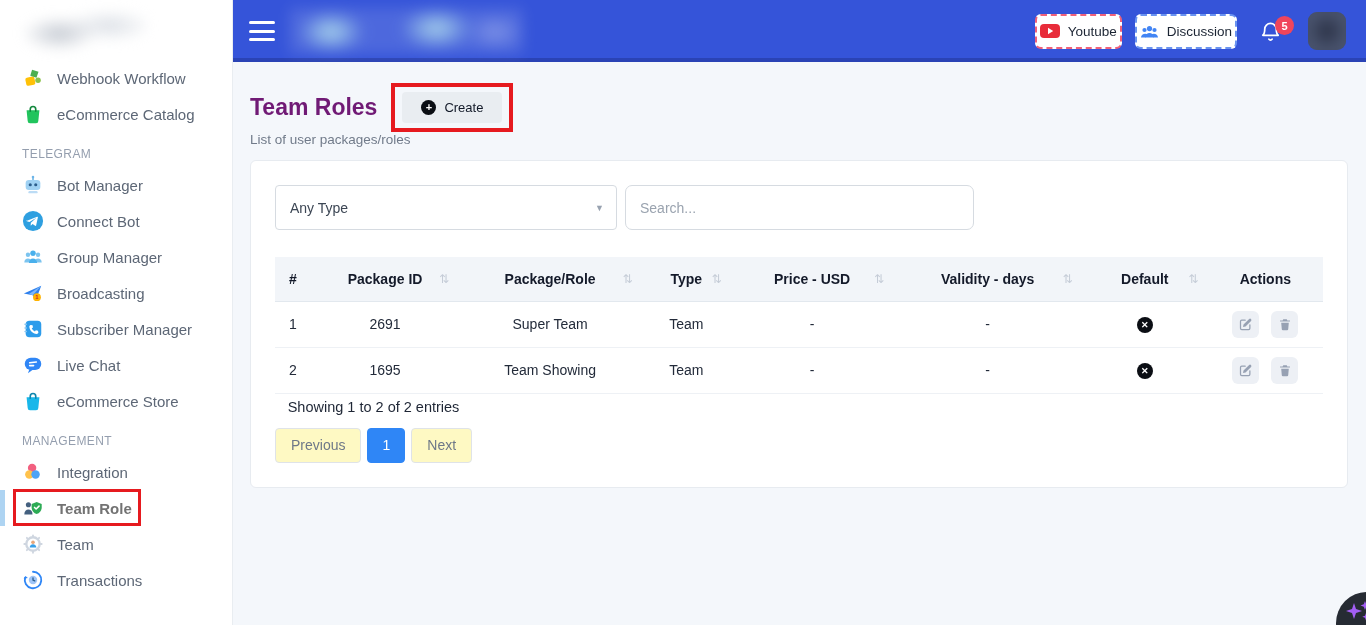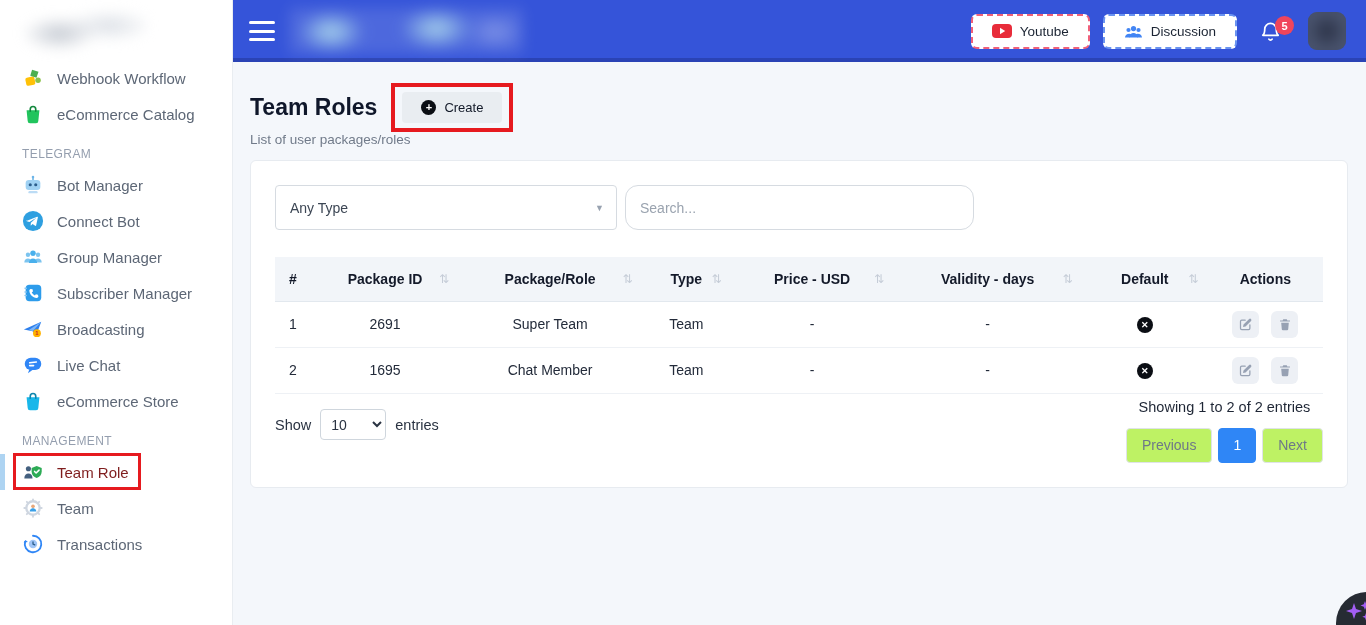--- a/index.html
+++ b/index.html
@@ -11,59 +11,59 @@
   .sidebar { width:233px; min-width:233px; background:#fff; border-right:1px solid #e9edf1; position:relative; z-index:3; }
   .logo-blur { height:54px; width:135px; margin:4px 0 2px 12px;
     background:
       radial-gradient(55px 26px at 35% 55%, #c7ccd4 0%, rgba(255,255,255,0) 70%),
       radial-gradient(65px 24px at 72% 40%, #dde1e7 0%, rgba(255,255,255,0) 70%);
     filter: blur(6px); }
   .side-item { height:36px; display:flex; align-items:center; gap:13px; padding:0 8px 0 22px; cursor:pointer; position:relative; }
   .side-item .icn { width:22px; height:22px; display:flex; align-items:center; justify-content:center; flex-shrink:0; }
   .side-label { font-size:15px; color:#5d6776; white-space:nowrap; }
   .section-label { margin:15px 0 6px 22px; font-size:12px; color:#949eae; letter-spacing:.4px; font-weight:400; }
-  .side-item.active .side-label { color:#7f1d1d; font-weight:normal; }
+  .side-item.active .side-label { color:#737373; font-weight:bold; }
   .side-item.active::before { content:""; position:absolute; left:0; top:0; width:5px; height:36px; background:#aed4f2; }
   .red-frame { position:absolute; left:13px; top:-1px; width:128px; height:37px; border:3px solid #e61a1f; pointer-events:none; }
 
   
   .right-col { flex:1; display:flex; flex-direction:column; min-width:0; }
   .topbar { height:62px; background:#3554d9; display:flex; align-items:center; padding:0 20px 0 16px; box-shadow: inset 0 -4px 0 rgba(15,25,90,.28); }
   .hamburger { width:26px; height:20px; display:flex; flex-direction:column; justify-content:space-between; cursor:pointer; }
   .hamburger span { display:block; height:3px; background:#fff; border-radius:2px; }
   .nav-blur { margin-left:14px; width:234px; height:46px; border-radius:4px;
     background:
       linear-gradient(rgba(255,255,255,.12), rgba(255,255,255,.12)),
       radial-gradient(48px 30px at 18% 52%, #9ed0e9 0%, rgba(80,110,220,0) 72%),
       radial-gradient(52px 30px at 63% 45%, #9bcce8 0%, rgba(80,110,220,0) 72%),
       radial-gradient(42px 26px at 88% 52%, #6d84e3 0%, rgba(80,110,220,0) 72%);
     filter: blur(7px); }
   .topbar .spacer { flex:1; }
-  .hdr-btn { height:35px; display:flex; align-items:center; gap:8px; background:#fff; border-radius:6px; padding:0 19px; font-size:13.5px; color:#1b2433; cursor:pointer; }
+  .hdr-btn { height:35px; display:flex; align-items:center; gap:8px; background:#fff; border-radius:6px; padding:0 3px; font-size:13.5px; color:#1b2433; cursor:pointer; }
   .hdr-btn.yt { border:2px dashed #f0607a; margin-right:13px; }
   .hdr-btn.disc { border:2px dashed #6a93f0; }
   .bell-wrap { position:relative; margin:0 26px 0 22px; cursor:pointer; }
   .badge { position:absolute; top:-3px; right:-12px; min-width:19px; height:19px; border-radius:50%; background:#f0455c; color:#fff; font-size:11px; display:flex; align-items:center; justify-content:center; font-weight:bold; }
   .avatar { width:38px; height:38px; border-radius:9px; background:#47506a; overflow:hidden; cursor:pointer; }
   .avatar > div { width:100%; height:100%; background: radial-gradient(22px 22px at 50% 50%, #2c3348 0%, #4a546e 90%); filter: blur(5px); }
 
   
   .content { flex:1; padding:21px 16px 0 17px; position:relative; }
   .title-row { display:flex; align-items:center; gap:14px; }
-  .page-title { font-size:23px; font-weight:bold; color:#0f172a; }
+  .page-title { font-size:23px; font-weight:bold; color:#701a75; }
   .red-wrap { border:4px solid #e61a1f; padding:5px 7px; display:inline-block; background:transparent; }
   .create-btn { background:#e9edf1; border:none; border-radius:4px; padding:8px 19px; font-size:13px; color:#111827; display:flex; align-items:center; gap:8px; cursor:pointer; font-family:"Liberation Sans",sans-serif; }
   .circle-glyph { width:15px; height:15px; border-radius:50%; background:#0b0e14; color:#fff; font-size:11px; line-height:15px; text-align:center; font-weight:bold; display:inline-block; }
   .subtitle { font-size:13.5px; color:#717b8a; }
 
   .card { margin-top:13px; background:#fff; border:1px solid #e7ebf0; border-radius:6px; padding:24px 24px 24px 24px; width:1098px; }
   .filters { display:flex; gap:8px; }
   .select-box { width:342px; height:45px; border:1px solid #d6dbe1; border-radius:4px; display:flex; align-items:center; padding:4px 14px; font-size:14px; color:#3c4654; position:relative; background:#fff; cursor:pointer; }
   .select-box .caret { position:absolute; right:12px; font-size:9px; color:#98a2b0; }
-  .search-input { width:349px; height:45px; border:1px solid #d6dbe1; border-radius:13px; padding:0 14px; font-size:14px; color:#3c4654; font-family:"Liberation Sans",sans-serif; }
+  .search-input { width:349px; height:45px; border:1px solid #d6dbe1; border-radius:7px; padding:0 14px; font-size:14px; color:#3c4654; font-family:"Liberation Sans",sans-serif; }
   .search-input::placeholder { color:#9aa3af; }
 
   table { margin-top:27px; width:100%; border-collapse:collapse; }
   thead th { background:#f2f5f9; height:44px; font-size:14px; font-weight:bold; color:#141a2a; text-align:center; position:relative; border-bottom:1px solid #e2e8ee; cursor:pointer; }
   thead th.col-num { text-align:left; padding-left:14px; cursor:default; }
   .sort { position:absolute; right:9px; top:50%; transform:translateY(-50%); color:#c5ccd7; font-size:12px; font-weight:normal; }
   tbody td { height:46px; text-align:center; font-size:14px; color:#232b3a; border-bottom:1px solid #eef1f5; }
   tbody td.col-num { text-align:left; padding-left:14px; }
   th:nth-child(1), td:nth-child(1){ width:3.5%; }
   th:nth-child(2), td:nth-child(2){ width:14%; }
@@ -75,21 +75,21 @@
   th:nth-child(8), td:nth-child(8){ width:11%; }
   .x-circle { width:16px; height:16px; border-radius:50%; background:#0b0e14; color:#fff; font-size:9px; line-height:16px; font-weight:bold; display:inline-block; }
   .act-btn { width:27px; height:27px; border-radius:6px; background:#edf0f5; border:none; display:inline-flex; align-items:center; justify-content:center; cursor:pointer; margin:0 4px; }
 
   .table-footer { margin-top:14px; display:flex; justify-content:space-between; }
   .show-entries { display:flex; align-items:center; gap:9px; font-size:14.5px; color:#2a3342; height:34px; }
   .page-size { width:66px; height:31px; border:1px solid #cfd6dd; border-radius:4px; font-size:14px; padding-left:6px; color:#2a3342; background:#fff; font-family:"Liberation Sans",sans-serif; }
   .footer-right { display:flex; flex-direction:column; align-items:center; gap:13px; margin-top:-9px; }
   .showing-text { font-size:14.5px; color:#1e2635; }
   .pagination { display:flex; gap:6px; }
-  .page-btn { height:35px; padding:0 15px; display:flex; align-items:center; border:1px solid #dfe3e8; background:#bef264; color:#6e7888; font-size:14px; border-radius:4px; cursor:pointer; font-family:"Liberation Sans",sans-serif; }
+  .page-btn { height:35px; padding:0 15px; display:flex; align-items:center; border:1px solid #dfe3e8; background:#fef9c3; color:#6e7888; font-size:14px; border-radius:4px; cursor:pointer; font-family:"Liberation Sans",sans-serif; }
   .page-btn.active { background:#2f86f6; border-color:#2f86f6; color:#fff; padding:0 14px; }
 
   .ai-fab { position:absolute; right:-32px; bottom:-29px; width:62px; height:62px; border-radius:50%; background:#262b33; z-index:5; cursor:pointer; }
   .ai-fab svg { position:absolute; left:7px; top:7px; }
 </style>
 </head>
 <body>
 
 <div id="app">
 
@@ -149,63 +149,73 @@
             <path d="M2.5 18c0-2.7 1.8-4.3 4-4.3s4 1.6 4 4.3z" fill="#7cc4ef"></path>
             <path d="M13.5 18c0-2.7 1.8-4.3 4-4.3s4 1.6 4 4.3z" fill="#7cc4ef"></path>
             <path d="M7.5 18.5c0-3.2 2-5 4.5-5s4.5 1.8 4.5 5z" fill="#49b0ec"></path>
           </svg>
       </span>
       <span class="side-label">Group Manager</span>
     </div>
     <div class="side-item">
       <span class="icn">
         <svg width="22" height="22" viewBox="0 0 24 24">
+            <path d="M2 12.5L21 4l-6 16-3.3-5.6L2 12.5z" fill="#2f80ed"></path>
+            <path d="M11.7 14.4L21 4 7.5 13l4.2 1.4z" fill="#7db6f7"></path>
+            <circle cx="16.3" cy="16.5" r="4.3" fill="#ffb300"></circle>
+            <text x="16.3" y="19" font-size="6.5" fill="#c62828" text-anchor="middle" font-weight="bold">1</text>
+          </svg>
+      </span>
+      <span class="side-label">Broadcasting</span>
+    </div>
+    <div class="side-item">
+      <span class="icn">
+        <svg width="22" height="22" viewBox="0 0 24 24">
             <rect x="4" y="3" width="17" height="18" rx="4" fill="#2d9ceb"></rect>
             <rect x="2.5" y="6" width="3" height="1.6" rx=".8" fill="#87c6f2"></rect>
             <rect x="2.5" y="10" width="3" height="1.6" rx=".8" fill="#87c6f2"></rect>
             <rect x="2.5" y="14" width="3" height="1.6" rx=".8" fill="#87c6f2"></rect>
             <path d="M9.5 7.5l2 .5.5 2.3-1.4 1c.8 1.6 1.9 2.7 3.5 3.5l1-1.4 2.3.5.5 2c-.2 1-1 1.6-2 1.5-4.2-.4-7.5-3.7-7.9-7.9-.1-1 .5-1.8 1.5-2z" fill="#fff"></path>
           </svg>
       </span>
       <span class="side-label">Subscriber Manager</span>
     </div>
     <div class="side-item">
       <span class="icn">
         <svg width="22" height="22" viewBox="0 0 24 24">
-            <path d="M2 12.5L21 4l-6 16-3.3-5.6L2 12.5z" fill="#2f80ed"></path>
-            <path d="M11.7 14.4L21 4 7.5 13l4.2 1.4z" fill="#7db6f7"></path>
-            <circle cx="16.3" cy="16.5" r="4.3" fill="#ffb300"></circle>
-            <text x="16.3" y="19" font-size="6.5" fill="#c62828" text-anchor="middle" font-weight="bold">1</text>
-          </svg>
-      </span>
-      <span class="side-label">Broadcasting</span>
-    </div>
-    <div class="side-item">
-      <span class="icn">
-        <svg width="22" height="22" viewBox="0 0 24 24">
             <rect x="3" y="4" width="18" height="13.5" rx="6.7" fill="#2f86f6"></rect>
             <path d="M8 16.5l-1.5 4.5 6-4.5z" fill="#2f86f6"></path>
             <rect x="7.5" y="8.3" width="9" height="1.7" rx=".85" fill="#fff" transform="rotate(-7 12 9)"></rect>
             <rect x="7.5" y="11.8" width="6" height="1.7" rx=".85" fill="#fff"></rect>
           </svg>
       </span>
       <span class="side-label">Live Chat</span>
     </div>
     <div class="side-item">
       <span class="icn">
         <svg width="22" height="22" viewBox="0 0 24 24">
             <path d="M5 8h14l-1.2 11.5A2.5 2.5 0 0 1 15.3 22H8.7a2.5 2.5 0 0 1-2.5-2.5L5 8z" fill="#18b7ea"></path>
             <path d="M9 9V6.8a3 3 0 0 1 6 0V9" stroke="#0e85ad" stroke-width="1.8" fill="none" stroke-linecap="round"></path>
           </svg>
       </span>
       <span class="side-label">eCommerce Store</span>
     </div>
 
     <div class="section-label">MANAGEMENT</div>
 
+    <div class="side-item">
+      <span class="icn">
+        <svg width="22" height="22" viewBox="0 0 24 24">
+            <circle cx="11" cy="7.5" r="4.6" fill="#f2607f"></circle>
+            <circle cx="8" cy="14.8" r="4.6" fill="#ffc24b"></circle>
+            <circle cx="14.8" cy="14.8" r="4.6" fill="#4da3f5"></circle>
+          </svg>
+      </span>
+      <span class="side-label">Integration</span>
+    </div>
     <div class="side-item active">
       <span class="icn">
         <svg width="22" height="22" viewBox="0 0 24 24">
             <circle cx="7" cy="8.5" r="2.8" fill="#44607f"></circle>
             <path d="M2.5 19c0-3.4 2-5.3 4.5-5.3S11.5 15.6 11.5 19z" fill="#44607f"></path>
             <path d="M16 5.5l5.5 2v4c0 3.6-2.3 6.1-5.5 7.1-3.2-1-5.5-3.5-5.5-7.1v-4l5.5-2z" fill="#2dab55"></path>
             <path d="M13.7 11.4l1.7 1.7 3.2-3.2" stroke="#fff" stroke-width="1.7" fill="none" stroke-linecap="round" stroke-linejoin="round"></path>
           </svg>
       </span>
       <span class="side-label">Team Role</span>
@@ -341,21 +351,21 @@
                     <svg width="14" height="15" viewBox="0 0 24 24" fill="#97a1b3">
                       <path d="M9 3h6l1 2h4.5v2h-17V5H8l1-2z"></path>
                       <path d="M5.5 9h13l-1 11.2a2 2 0 0 1-2 1.8h-7a2 2 0 0 1-2-1.8L5.5 9z"></path>
                     </svg>
                   </button>
               </td>
             </tr>
             <tr>
               <td class="col-num">2</td>
               <td>1695</td>
-              <td>Chat Member</td>
+              <td>Team Showing</td>
               <td>Team</td>
               <td>-</td>
               <td>-</td>
               <td><span class="x-circle">✕</span></td>
               <td>
                 <button class="act-btn">
                     <svg width="15" height="15" viewBox="0 0 24 24" fill="none" stroke="#97a1b3" stroke-width="2" stroke-linecap="round">
                       <path d="M11.5 5H6a2 2 0 0 0-2 2v11a2 2 0 0 0 2 2h11a2 2 0 0 0 2-2v-5.5"></path>
                       <path d="M17.8 3.2a2.2 2.2 0 0 1 3.1 3.1L12 15.2 8 16l.8-4 9-8.8z" fill="#97a1b3" stroke="none"></path>
                     </svg>
@@ -365,27 +375,20 @@
                       <path d="M9 3h6l1 2h4.5v2h-17V5H8l1-2z"></path>
                       <path d="M5.5 9h13l-1 11.2a2 2 0 0 1-2 1.8h-7a2 2 0 0 1-2-1.8L5.5 9z"></path>
                     </svg>
                   </button>
               </td>
             </tr>
           </tbody>
         </table>
 
         <div class="table-footer">
-          <div class="show-entries">
-            <span>Show</span>
-            <select class="page-size">
-              <option>10</option>
-            </select>
-            <span>entries</span>
-          </div>
           <div class="footer-right">
             <div class="showing-text">Showing 1 to 2 of 2 entries</div>
             <div class="pagination">
               <button class="page-btn">Previous</button>
               <button class="page-btn active">1</button>
               <button class="page-btn">Next</button>
             </div>
           </div>
         </div>
       </div>

